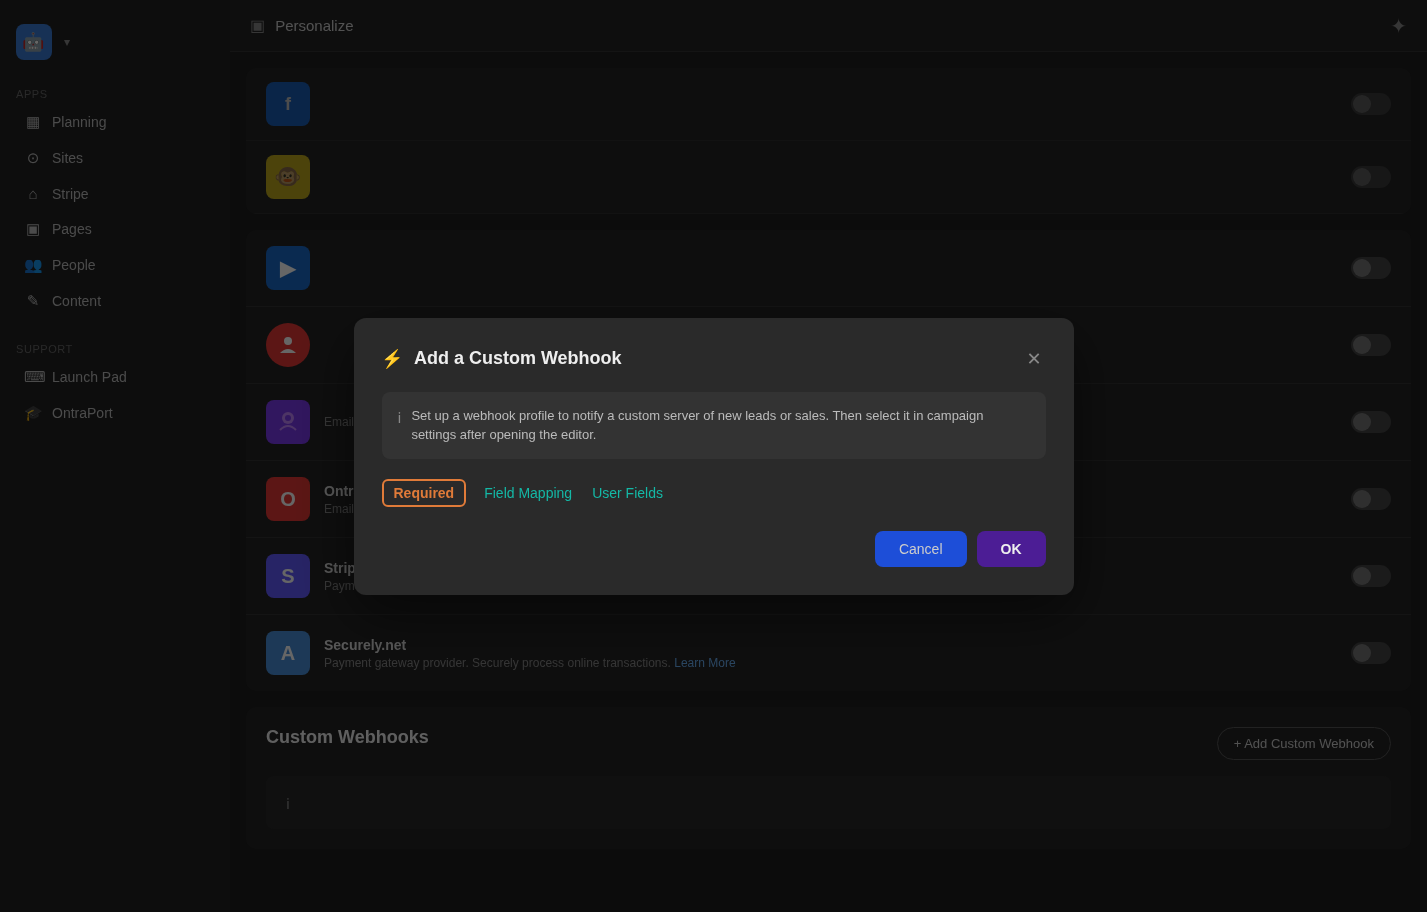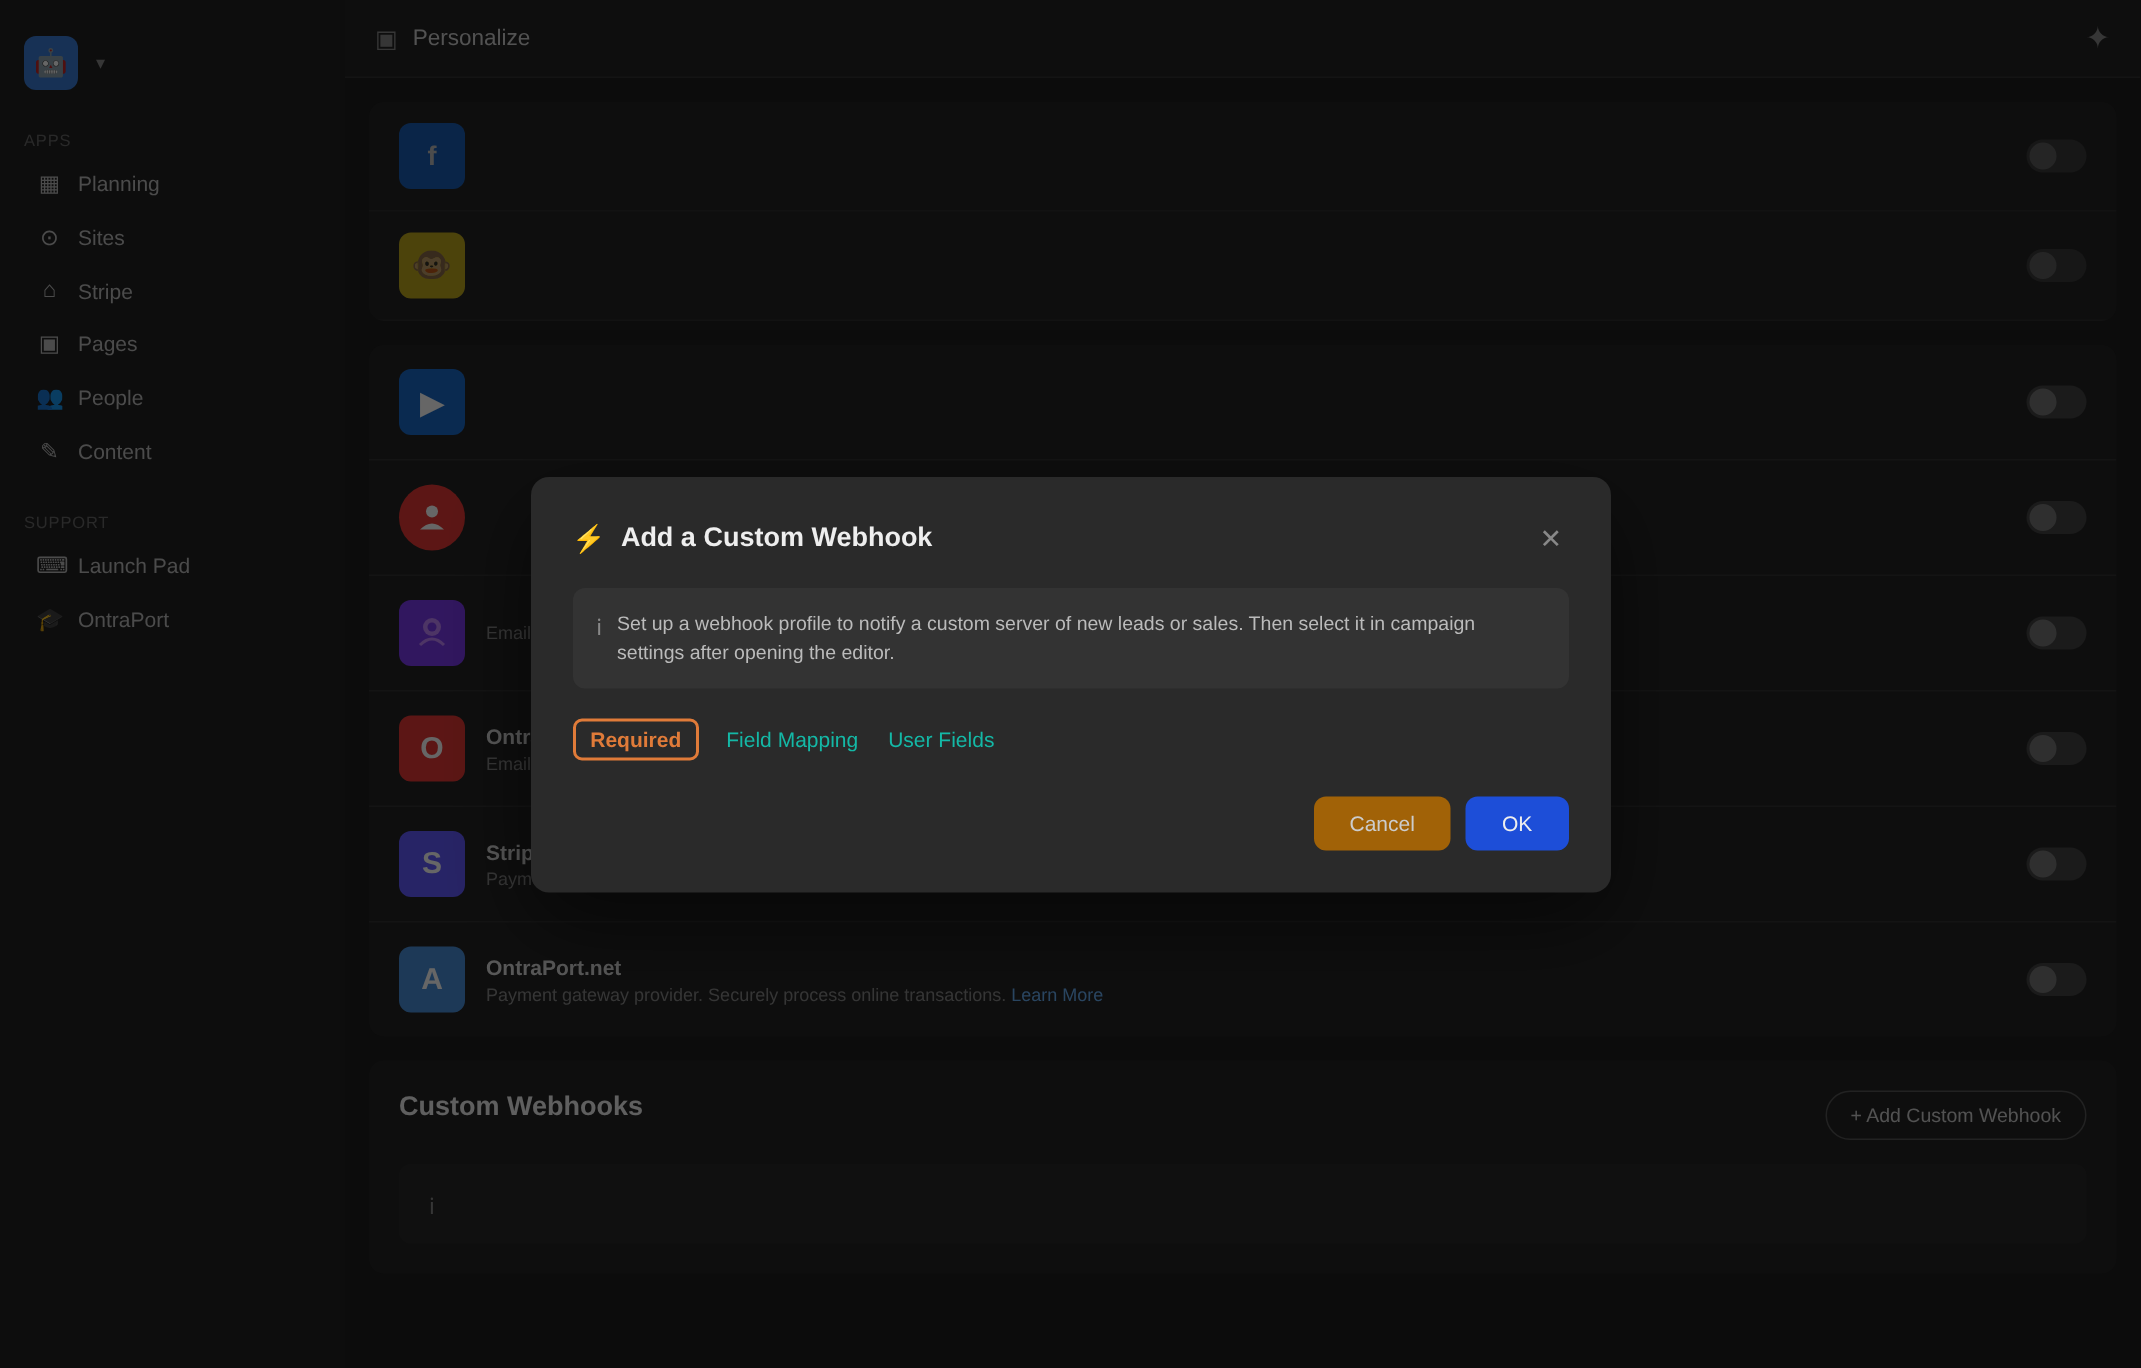--- a/index.html
+++ b/index.html
@@ -322,37 +322,37 @@
       color: #e07b39;
       font-weight: 600;
     }
     .modal-footer {
       display: flex;
       justify-content: flex-end;
       gap: 10px;
       margin-top: 24px;
     }
     .btn-cancel {
-      background: #a16207;
+      background: #1d4ed8;
       border: none;
       color: #ccc;
       padding: 10px 24px;
       border-radius: 8px;
       cursor: pointer;
       font-size: 14px;
     }
     .btn-ok {
-      background: #1d4ed8;
+      background: #4c1d95;
       border: none;
       color: #eee;
       padding: 10px 24px;
       border-radius: 8px;
       cursor: pointer;
       font-size: 14px;
-      font-weight: 400;
+      font-weight: 700;
     }
 
     
     .top-partial-rows {
       background: #252525;
       border-radius: 10px;
       margin: 16px 16px 0 16px;
       overflow: hidden;
     }
     .partial-row {
@@ -505,21 +505,21 @@
           <div class="integration-desc">
             <span>Payment processing platform. Accept online payments with ease.</span> <a>Learn More</a>
           </div>
         </div>
         <div class="toggle"></div>
       </div>
 
       <div class="integration-row">
         <div class="integration-logo logo-auth">A</div>
         <div class="integration-info">
-          <div class="integration-name">OntraPort.net</div>
+          <div class="integration-name">Securely.net</div>
           <div class="integration-desc">
             <span>Payment gateway provider. Securely process online transactions.</span> <a>Learn More</a>
           </div>
         </div>
         <div class="toggle"></div>
       </div>
     </div>
 
     <div class="webhooks-section">
       <div class="webhooks-header">

